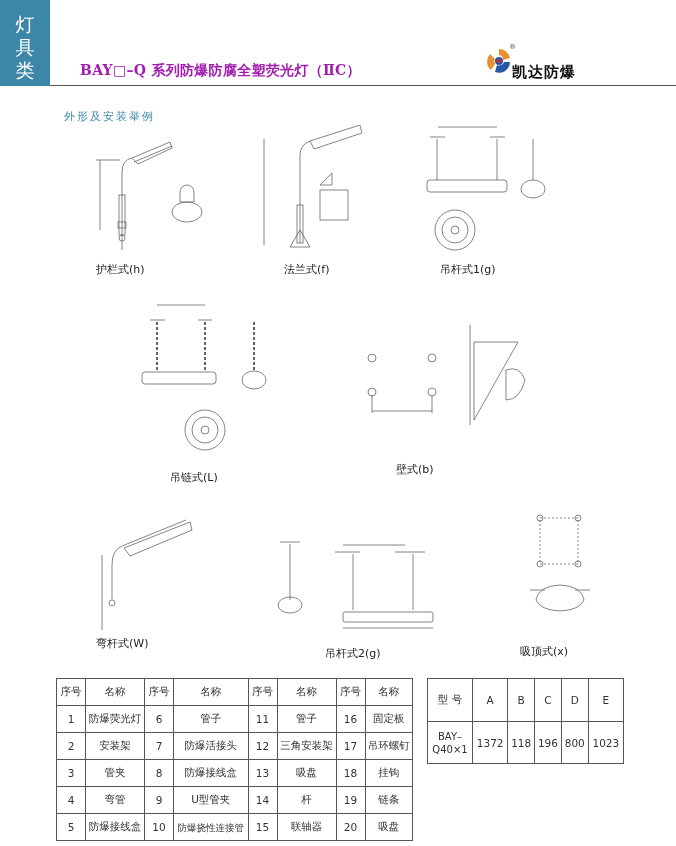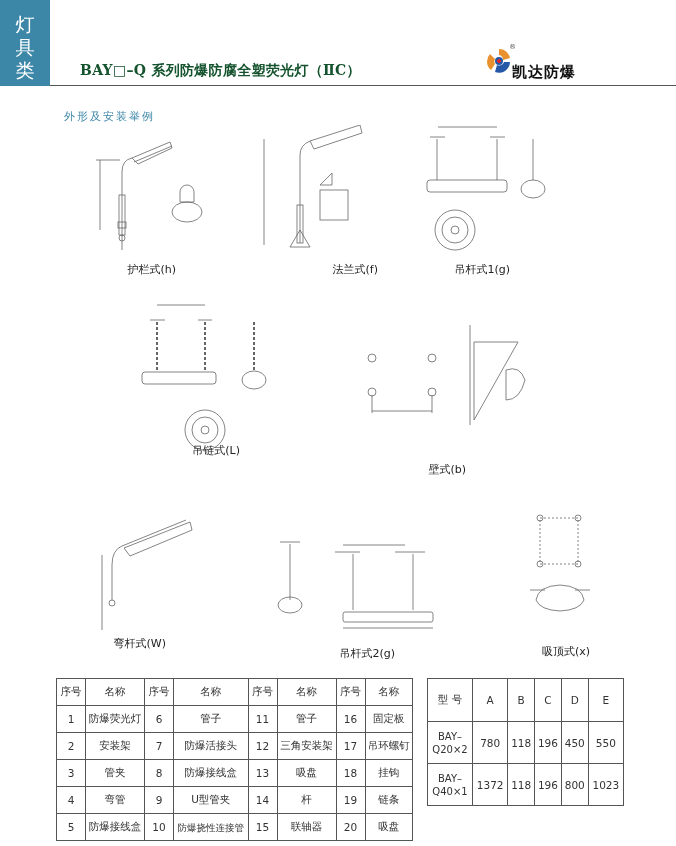--- a/index.html
+++ b/index.html
@@ -1,24 +1,24 @@
 <!DOCTYPE html>
 <html><head>
 <meta charset="utf-8">
 <style>
   html,body{margin:0;padding:0;background:#fff;}
   body{width:676px;height:846px;position:relative;overflow:hidden;font-family:"DejaVu Sans",sans-serif;color:#222;}
   .side-tab{position:absolute;left:0;top:0;width:50px;height:86px;background:#3c86a8;color:#fff;}
   .side-tab span{position:absolute;left:0;width:50px;text-align:center;font-size:19px;line-height:20px;}
-  .header-title{position:absolute;left:80px;top:62px;font-family:"DejaVu Serif",serif;font-weight:bold;font-size:14px;letter-spacing:0.3px;color:#14532d;}
+  .header-title{position:absolute;left:80px;top:62px;font-family:"DejaVu Serif",serif;font-weight:bold;font-size:14px;letter-spacing:0.3px;color:#a21caf;}
   .header-rule{position:absolute;left:50px;right:0;top:85px;height:1px;background:#555;}
   .logo-text{position:absolute;left:512px;top:63px;font-size:15px;font-weight:bold;color:#111;letter-spacing:1px;}
   .logo-reg{position:absolute;left:509px;top:43px;font-size:7px;color:#555;}
   .section-title{position:absolute;left:64px;top:109px;font-size:11px;color:#3c86a8;letter-spacing:2px;}
-  .caption{position:absolute;font-size:11px;color:#222;text-align:right;}
+  .caption{position:absolute;font-size:11px;color:#222;text-align:left;}
   svg.dg{position:absolute;}
   table{border-collapse:collapse;position:absolute;font-size:10.5px;color:#333;}
   table td{border:1px solid #555;text-align:center;padding:0;}
   .t1{left:56px;top:678px;width:357px;}
   .t1 td{height:26px;}
   .t1 td.n{width:28px;}
   .t2{left:427px;top:678px;width:197px;}
   .t2 td{height:41px;}
   .t2 tr.h td{height:42px;}
 </style>
@@ -62,21 +62,21 @@
 
 <svg class="dg" style="left:250px;top:125px" width="120" height="135" stroke="#666" fill="none" stroke-width="0.8">
   <line x1="14" y1="14" x2="14" y2="120"></line>
   <path d="M50 118 L50 30 Q50 20 60 16"></path>
     <path d="M60 16 L110 0 L112 8 L64 24Z"></path>
   <rect x="47" y="80" width="6" height="38"></rect>
     <path d="M40 122 L50 105 L60 122Z"></path>
   <rect x="70" y="65" width="28" height="30"></rect>
     <path d="M70 60 L82 48 L82 60Z"></path>
 </svg>
-<div class="caption" style="left:308px;top:262px;width:70px">法兰式(f)</div>
+<div class="caption" style="left:284px;top:262px;width:70px">法兰式(f)</div>
 
 <svg class="dg" style="left:415px;top:125px" width="150" height="135" stroke="#666" fill="none" stroke-width="0.8">
   <line x1="23" y1="2" x2="82" y2="2"></line>
     <path d="M15 12 L30 12 M75 12 L90 12"></path>
   <line x1="22" y1="14" x2="22" y2="55"></line>
     <line x1="82" y1="14" x2="82" y2="55"></line>
   <rect x="12" y="55" width="80" height="12" rx="3"></rect>
   <line x1="118" y1="14" x2="118" y2="55"></line>
     <ellipse cx="118" cy="64" rx="12" ry="9"></ellipse>
   <circle cx="40" cy="105" r="20"></circle>
@@ -90,21 +90,21 @@
   <path d="M10 20 L25 20 M58 20 L72 20"></path>
   <line x1="17" y1="22" x2="17" y2="72" stroke-dasharray="3 2" stroke-width="2"></line>
   <line x1="65" y1="22" x2="65" y2="72" stroke-dasharray="3 2" stroke-width="2"></line>
   <rect x="2" y="72" width="74" height="12" rx="3"></rect>
   <line x1="114" y1="22" x2="114" y2="70" stroke-dasharray="3 2" stroke-width="2"></line>
   <ellipse cx="114" cy="80" rx="12" ry="9"></ellipse>
   <circle cx="65" cy="130" r="20"></circle>
     <circle cx="65" cy="130" r="13"></circle>
     <circle cx="65" cy="130" r="4"></circle>
 </svg>
-<div class="caption" style="left:170px;top:443px;width:70px">吊链式(L)</div>
+<div class="caption" style="left:170px;top:470px;width:70px">吊链式(L)</div>
 
 <svg class="dg" style="left:360px;top:315px" width="180" height="120" stroke="#666" fill="none" stroke-width="0.8">
   <circle cx="12" cy="43" r="4"></circle>
     <circle cx="72" cy="43" r="4"></circle>
     <circle cx="12" cy="77" r="4"></circle>
     <circle cx="72" cy="77" r="4"></circle>
   <line x1="12" y1="80" x2="12" y2="98"></line>
     <line x1="12" y1="96" x2="72" y2="96"></line>
     <line x1="72" y1="80" x2="72" y2="98"></line>
   <line x1="110" y1="10" x2="110" y2="110"></line>
@@ -215,28 +215,20 @@
   <tbody>
       <tr class="h">
     <td style="width:44px">型 号</td>
     <td>A</td>
     <td>B</td>
     <td>C</td>
     <td>D</td>
     <td>E</td>
   </tr>
   <tr>
-    <td style="font-size:10px;line-height:13px">BAY–Q20×2</td>
-        <td>780</td>
-        <td>118</td>
-        <td>196</td>
-        <td>450</td>
-        <td>550</td>
-  </tr>
-  <tr>
     <td style="font-size:10px;line-height:13px">BAY–Q40×1</td>
         <td>1372</td>
         <td>118</td>
         <td>196</td>
         <td>800</td>
         <td>1023</td>
   </tr>
 </tbody>
   </table>
 

